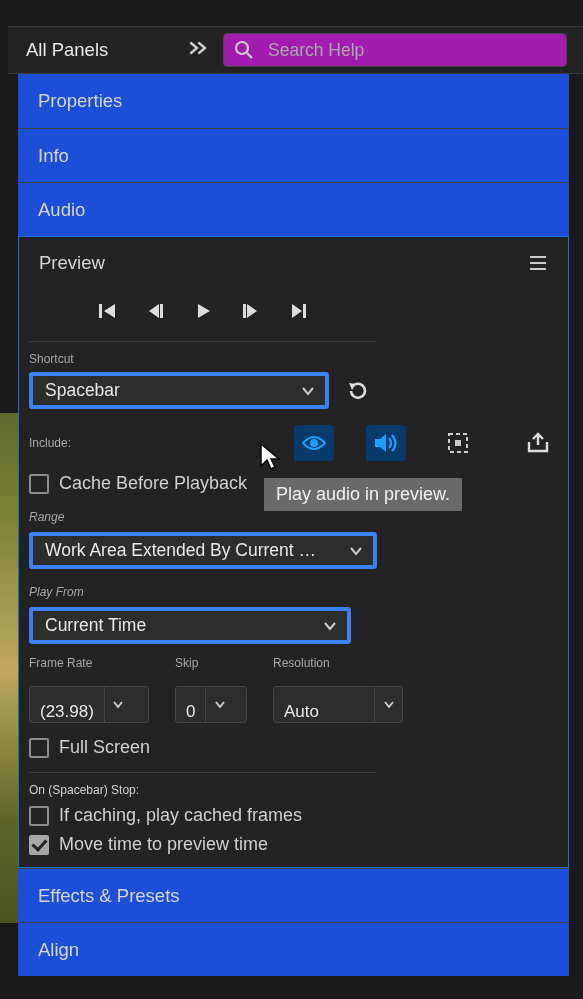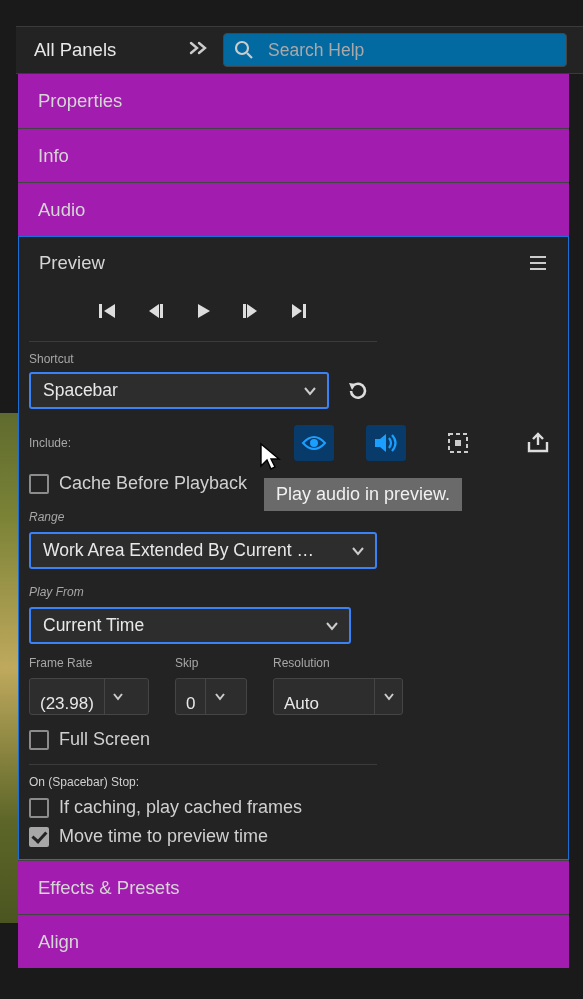--- a/index.html
+++ b/index.html
@@ -1,69 +1,69 @@
 <!DOCTYPE html>
 <html><head>
 <meta charset="utf-8">
 <style>
   * { box-sizing: border-box; margin: 0; padding: 0; font-family: -apple-system, "Segoe UI", Arial, sans-serif; }
   body { background: #1a1a1a; width: 583px; height: 999px; overflow: hidden; position: relative; color: #ddd; font-size: 17px; }
 
   
-  .topbar { position: absolute; top: 26px; left: 16px; right: 0; height: 48px; background: #232323; display: flex; align-items: center; border-top: 1px solid #3a3a3a; border-bottom: 1px solid #3a3a3a; }
+  .topbar { position: absolute; top: 26px; left: 8px; right: 0; height: 48px; background: #232323; display: flex; align-items: center; border-top: 1px solid #3a3a3a; border-bottom: 1px solid #3a3a3a; }
   .workspace { padding: 0 18px; color: #e8e8e8; font-size: 18.5px; }
   .expand-ic { margin-left: auto; margin-right: 14px; }
-  .search-wrap { width: 344px; margin-right: 16px; background: #0369a1; border: 1px solid #454545; border-radius: 4px; height: 34px; display: flex; align-items: center; padding: 0 10px; }
+  .search-wrap { width: 344px; margin-right: 16px; background: #a21caf; border: 1px solid #454545; border-radius: 4px; height: 34px; display: flex; align-items: center; padding: 0 10px; }
   .search-wrap svg { flex: 0 0 auto; }
   .search-wrap input { flex: 1 1 auto; background: transparent; border: none; color: #bbb; font-size: 17.5px; margin-left: 14px; outline: none; }
   .search-wrap input::placeholder { color: #a9a9a9; }
 
   
   .imgstrip { position: absolute; left: 0; top: 413px; width: 18px; height: 510px; background: linear-gradient(180deg,#5f6b2e 0%,#7a8236 20%,#bfa95d 50%,#5d6628 80%,#4b5520 100%); }
 
   
   .panelstack { position: absolute; top: 74px; left: 18px; right: 14px; bottom: 0; }
-  .phead { height: 54px; display: flex; align-items: center; padding: 0 20px; font-size: 18.5px; color: #d5d5d5; border-top: 1px solid #434343; background: #a21caf; cursor: default; }
+  .phead { height: 54px; display: flex; align-items: center; padding: 0 20px; font-size: 18.5px; color: #d5d5d5; border-top: 1px solid #434343; background: #1d4ed8; cursor: default; }
   .phead:first-child { border-top: none; }
 
   
   .preview { border: 1.6px solid #1a6fd6; background: #232323; position: relative; padding: 0 10px 12px 10px; }
   .preview-h { height: 52px; display: flex; align-items: center; padding: 0 8px 0 10px; }
   .preview-h span { font-size: 18.5px; color: #d5d5d5; }
   .burger { margin-left: auto; display: grid; gap: 4px; cursor: pointer; padding:4px;}
   .burger i { display:block; width:16px; height:2px; background:#ccc; }
 
   .transport { display: flex; gap: 18px; justify-content: center; align-items: center; height: 44px; margin-left:54px; margin-right:auto; width:240px;}
   .tbtn { width:30px; height:30px; display:flex; align-items:center; justify-content:center; cursor:pointer;}
   .divider { height:1px; background:#3b3b3b; margin:8px 0 10px 0; width:348px; }
 
   .lbl { color:#a7a7a7; font-size:12px; }
   .row { display:flex; align-items:center; margin-top:6px; }
 
-  .select { background:#2d2d2d; border:2px solid #3b82f6; border-radius:3px; height:37px; display:flex; align-items:center; padding:0 10px 0 12px; color:#e8e8e8; font-size:17.5px; position:relative; cursor:default; }
+  .select { background:#2d2d2d; border:4px solid #3b82f6; border-radius:3px; height:37px; display:flex; align-items:center; padding:0 10px 0 12px; color:#e8e8e8; font-size:17.5px; position:relative; cursor:default; }
   .select .chev { margin-left:auto; }
   .sel-shortcut { width:300px; }
   .resetbtn { width:34px; height:34px; margin-left:12px; display:flex; align-items:center; justify-content:center; cursor:pointer;}
 
   .include-row { display:flex; align-items:center; margin-top:16px;gap:28px; }
   .togbtn { width:40px; height:36px; border-radius:3px; display:flex; align-items:center; justify-content:center; margin-left:4px; cursor:pointer;}
   .togbtn.on { background:#083a6a; }
   .togbtn.first { margin-left:auto; }
   .sharebox { margin-left:12px; }
 
   .chk { width:20px; height:20px; border:2px solid #8c8c8c; border-radius:2px; margin-right:10px; flex:0 0 auto; display:flex; align-items:center; justify-content:center; }
   .chk.checked { background:#a7a7a7; border-color:#a7a7a7; }
   .chk.checked::after { content:''; width:6px; height:11px; border:solid #232323; border-width:0 3px 3px 0; transform:rotate(42deg) translate(-1px,-1px);}
   .chkrow { display:flex; align-items:center; margin-top:8px; color:#d0d0d0; font-size:18px;}
 
   .sel-range { width:348px; margin-top:8px;}
   .sel-play  { width:322px; margin-top:8px;}
 
   .triple { display:flex; gap:26px; margin-top:12px;}
-  .col { display:flex; flex-direction:column; gap:8px;}
+  .col { display:flex; flex-direction:column; gap:16px;}
   .minisel { background:#2d2d2d; border:1px solid #454545; border-radius:3px; height:37px; display:flex; align-items:flex-end; color:#e8e8e8; }
   .minisel .val { padding:0 10px; }
   .minisel .ar { width:28px; border-left:1px solid #454545; height:100%; display:flex;align-items:center;justify-content:center;}
   .fr { width:120px;} .sk{width:72px;} .rs{width:130px;}
   .rs .val{flex:1}
   
   .section-gap { margin-top:16px;font-style:italic;}
   
   
   .tooltip { position:absolute; left:264px; top:478px; background:#6a6a6a; color:#f1f1f1; padding:6px 12px; font-size:18px; white-space:nowrap;}

